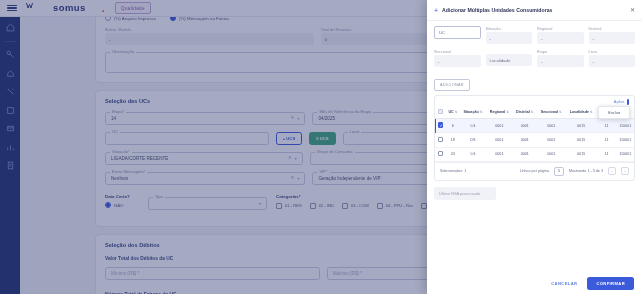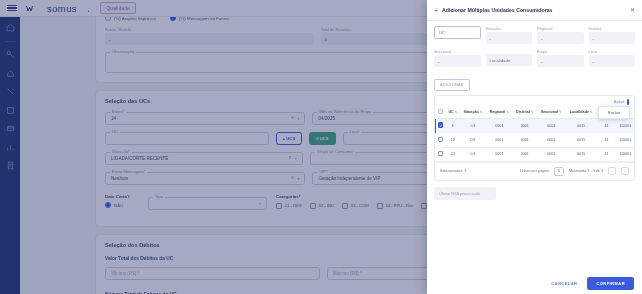--- a/index.html
+++ b/index.html
@@ -13,22 +13,22 @@
 
   
   .topbar {
     position: absolute; top: 0; left: 0; width: 642px; height: 17px;
     background: #ffffff; display: flex; align-items: center;
     border-bottom: 1px solid #e9eaf0; z-index: 5;
   }
   .hamburger { width: 10px; margin-left: 7px; display: flex; flex-direction: column; gap: 1.5px; cursor: pointer; }
   .hamburger span { display: block; height: 1.2px; background: #2c3a78; border-radius: 1px; }
   .brand {
-    margin-left: 9px; font-size: 9.5px; font-weight: 400; letter-spacing: .4px;
-    color: #2b3877; white-space: nowrap; display: flex; align-items: center; gap: 10px;
+    margin-left: 9px; font-size: 9.5px; font-weight: 700; letter-spacing: .4px;
+    color: #2b3877; white-space: nowrap; display: flex; align-items: flex-start; gap: 16px;
   }
   .brand .dot { color: #e04a5f; font-size: 11px; }
   .badge-qual {
     margin-left: 10px; font-size: 4.6px; color: #8b5fa8; letter-spacing: .3px;
     border: 0.8px solid #c9a8d8; border-radius: 2px; padding: 2.5px 5px;
     background: #fbf7fd; white-space: nowrap; text-transform: none;
   }
 
   
   .sidebar {

